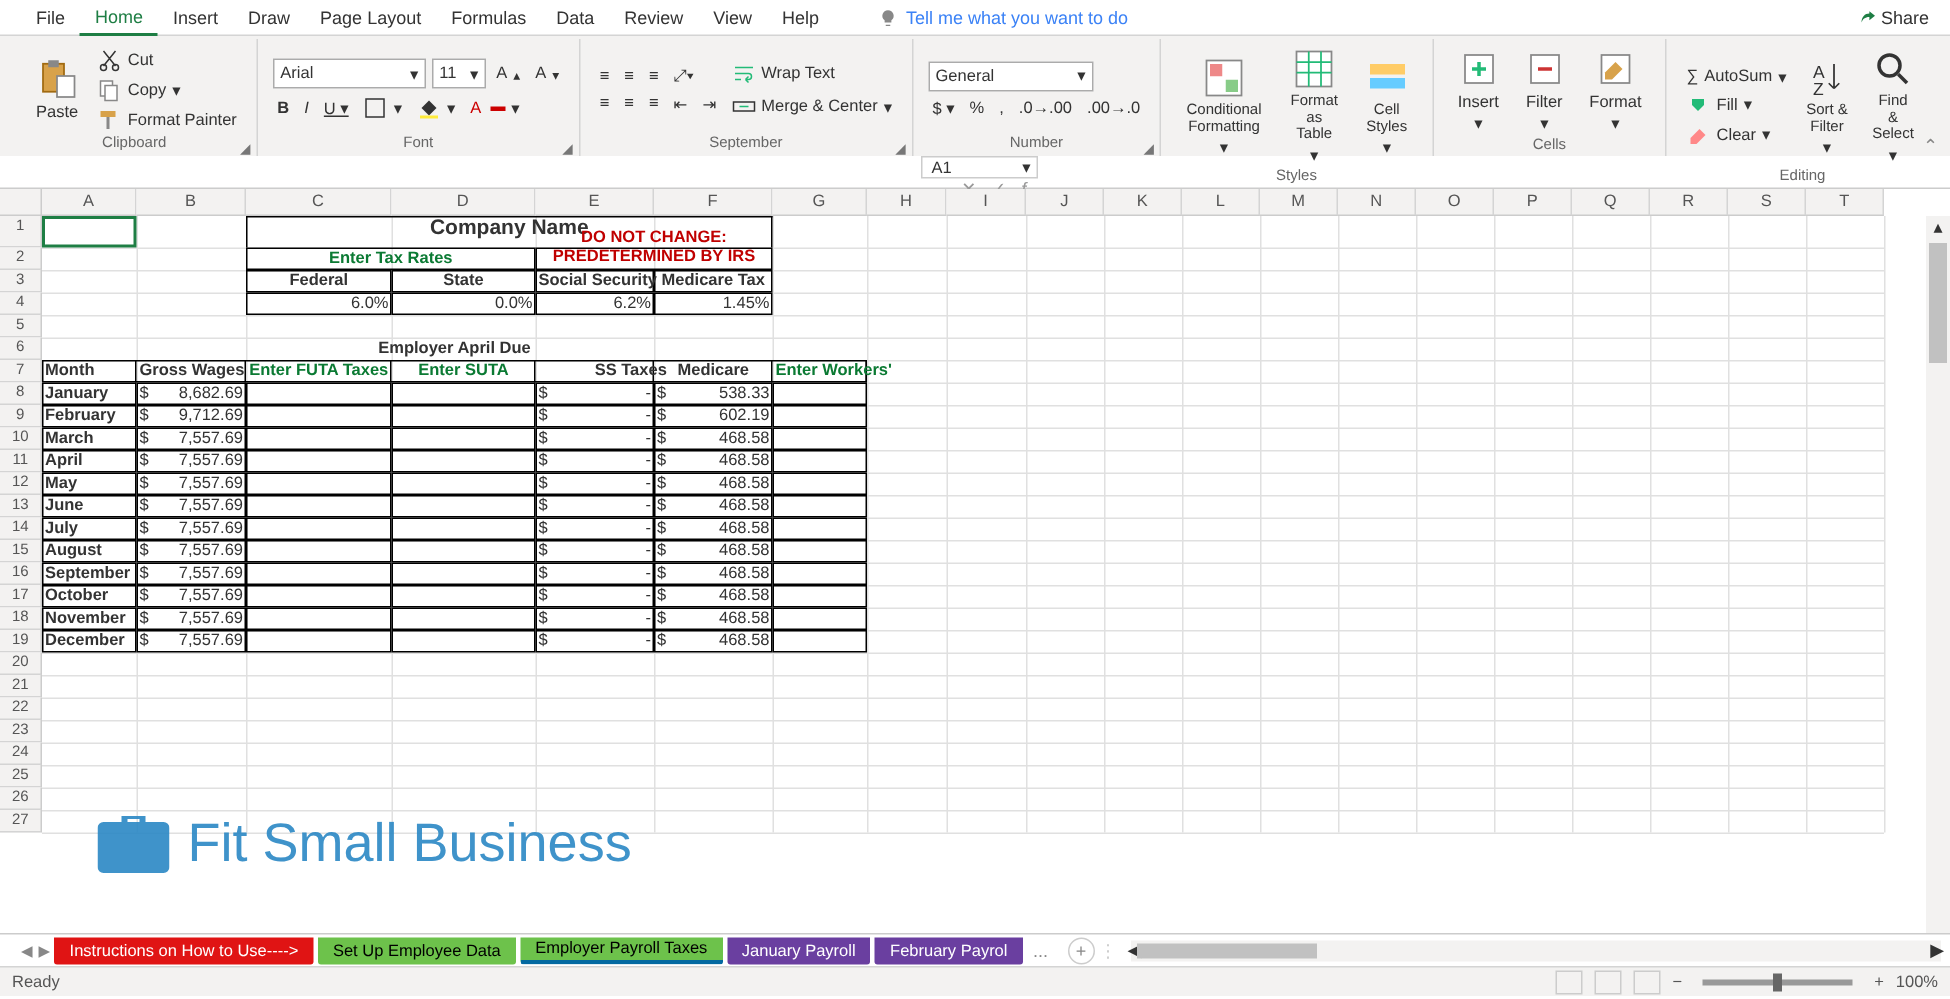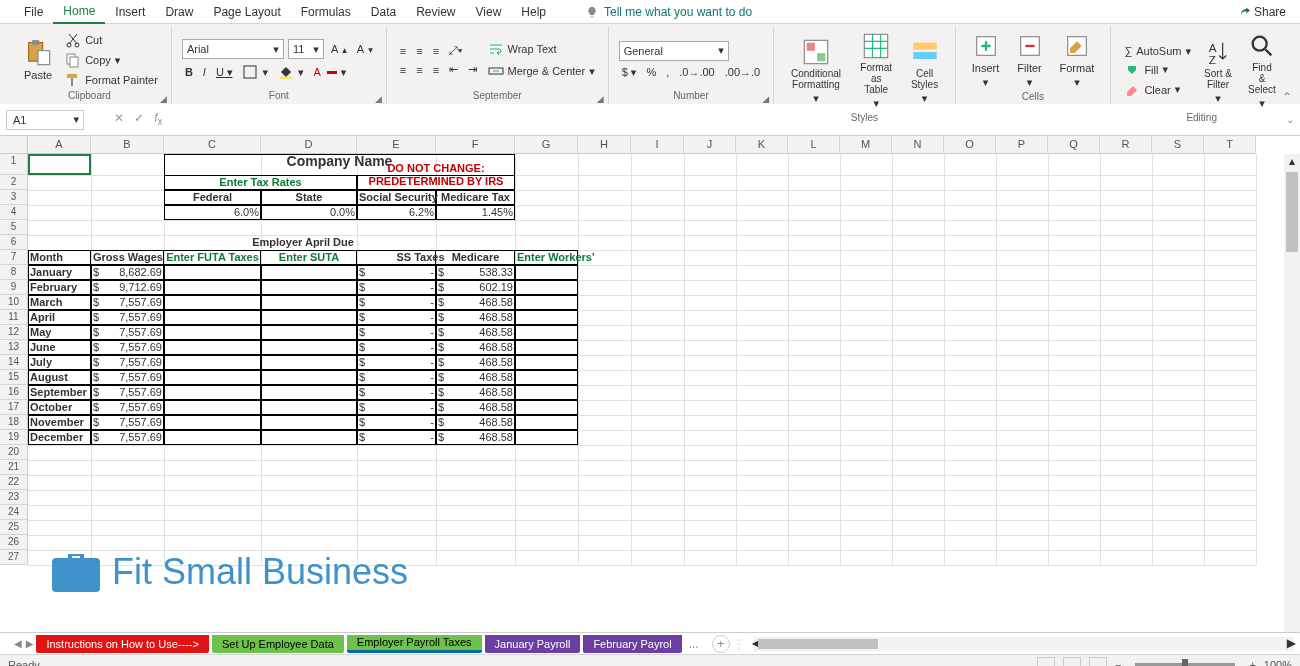--- a/index.html
+++ b/index.html
@@ -2,21 +2,21 @@
 <html><head>
 <meta charset="utf-8">
 <style>
 * { box-sizing: border-box; margin: 0; padding: 0; font-family: "Segoe UI", Arial, sans-serif; }
 body { width: 1300px; height: 666px; overflow: hidden; background: #fff; font-size: 12px; color: #333; position: relative; }
 
 
 .tabstrip { height: 24px; background: #fff; display: flex; align-items: center; padding-left: 14px; border-bottom: 1px solid #d4d4d4; }
 .tab { padding: 4px 10px; font-size: 12px; cursor: pointer; color: #333; }
 .tab.active { color: #1e7e44; border-bottom: 2px solid #1e7e44; font-weight: 400; }
-.tellme { margin-left: 30px; color: #0f766e; display: flex; align-items: center; gap: 6px; }
+.tellme { margin-left: 30px; color: #3b82f6; display: flex; align-items: center; gap: 6px; }
 .lightbulb { width: 12px; height: 12px; display: inline-block; }
 .share { margin-left: auto; margin-right: 14px; color: #333; display: flex; align-items: center; gap: 4px; }
 
 
 .ribbon { height: 80px; background: #f3f2f1; display: flex; padding: 2px 8px 0 8px; }
 .group { display: flex; flex-direction: column; border-right: 1px solid #d4d4d4; padding: 4px 10px 0 10px; height: 100%; }
 .group-body { flex: 1; display: flex; gap: 4px; }
 .group-label { text-align: center; font-size: 10px; color: #666; height: 14px; position: relative; }
 .dlg-launcher { position: absolute; right: -6px; bottom: 0; font-size: 9px; color: #777; }
 .rbtn { display: flex; flex-direction: column; align-items: center; justify-content: center; padding: 2px 6px; font-size: 11px; gap: 2px; }
@@ -25,21 +25,21 @@
 .sel { border: 1px solid #ababab; background: #fff; height: 20px; font-size: 11px; padding: 0 4px; display: flex; align-items: center; }
 .ico { width: 16px; height: 16px; display: inline-flex; align-items: center; justify-content: center; }
 .ico-lg { width: 28px; height: 28px; }
 .bold { font-weight: bold; }
 .italic { font-style: italic; }
 .underline { text-decoration: underline; }
 .row { display: flex; gap: 4px; align-items: center; }
 .collapse-ribbon { position: absolute; right: 8px; top: 90px; color: #888; font-size: 12px; cursor: pointer; }
 
 
-.fbar { height: 32px; display: flex; align-items: center; border-bottom: 1px solid #ccc; background: #fff; }
+.fbar { height: 22px; display: flex; align-items: center; border-bottom: 1px solid #ccc; background: #fff; flex-direction: column; }
 .namebox { width: 78px; height: 20px; border: 1px solid #ccc; margin-left: 6px; padding-left: 6px; font-size: 11px; display: flex; align-items: center; justify-content: space-between; padding-right: 4px; }
 .fbtns { display: flex; gap: 10px; margin-left: 30px; color: #999; }
 .formula-input { flex: 1; height: 20px; border: none; padding-left: 6px; }
 .fbar-expand { width: 14px; color: #888; font-size: 10px; }
 
 
 .gridwrap { position: relative; height: 496px; background: #fff; overflow: hidden; }
 .colhdr { position: absolute; top: 0; left: 0; height: 18px; display: flex; }
 .colh { border-right: 1px solid #d4d4d4; border-bottom: 1px solid #ccc; background: #f3f2f1; text-align: center; font-size: 11px; color: #555; line-height: 17px; }
 .corner { position: absolute; left: 0; top: 0; width: 28px; height: 18px; background: #f3f2f1; border-right: 1px solid #ccc; border-bottom: 1px solid #ccc; }
@@ -53,21 +53,21 @@
 .center { text-align: center; }
 .right { text-align: right; }
 .boldtxt { font-weight: bold; }
 .green { color: #0b7a33; }
 .red { color: #c00000; }
 .active-cell { position: absolute; border: 2px solid #1e7e44; background: transparent; pointer-events: none; }
 .vscroll { position: absolute; right: 0; top: 18px; bottom: 0; width: 16px; background: #f3f2f1; display: flex; flex-direction: column; align-items: center; }
 .vscroll .thumb { width: 12px; height: 80px; background: #c1c1c1; margin-top: 4px; }
 
 
-.wm { position: absolute; left: 52px; top: 415px; display: flex; align-items: center; gap: 12px; opacity: 0.9; }
+.wm { position: absolute; left: 65px; top: 415px; display: flex; align-items: center; gap: 12px; opacity: 0.9; }
 .wm-text { color: #2b88c5; font-size: 36px; font-weight: 400; }
 
 
 .sheettabs { height: 22px; background: #fff; border-top: 1px solid #ccc; display: flex; align-items: center; padding-left: 14px; gap: 3px; }
 .navarrows { display: flex; gap: 4px; color: #888; font-size: 10px; }
 .stab { height: 18px; padding: 0 10px; font-size: 11px; color: #fff; display: flex; align-items: center; border-radius: 0 0 2px 2px; }
 .stab.red { background: #e01414; }
 .stab.grn { background: #6dc24b; color: #000; }
 .stab.grn.active { background: #6dc24b; border-bottom: 3px solid #0369a1; }
 .stab.pur { background: #6a3fa0; }

